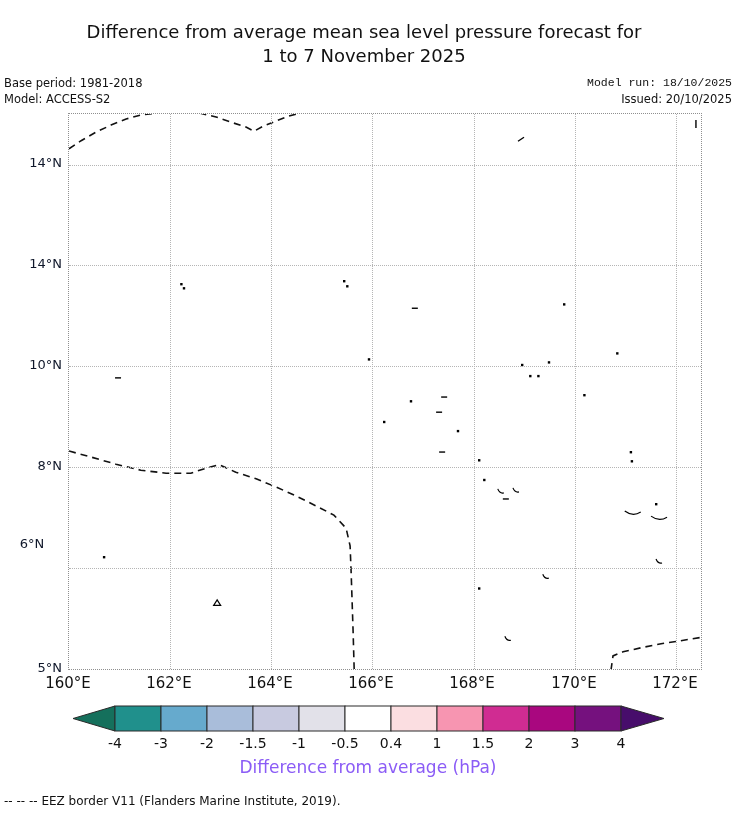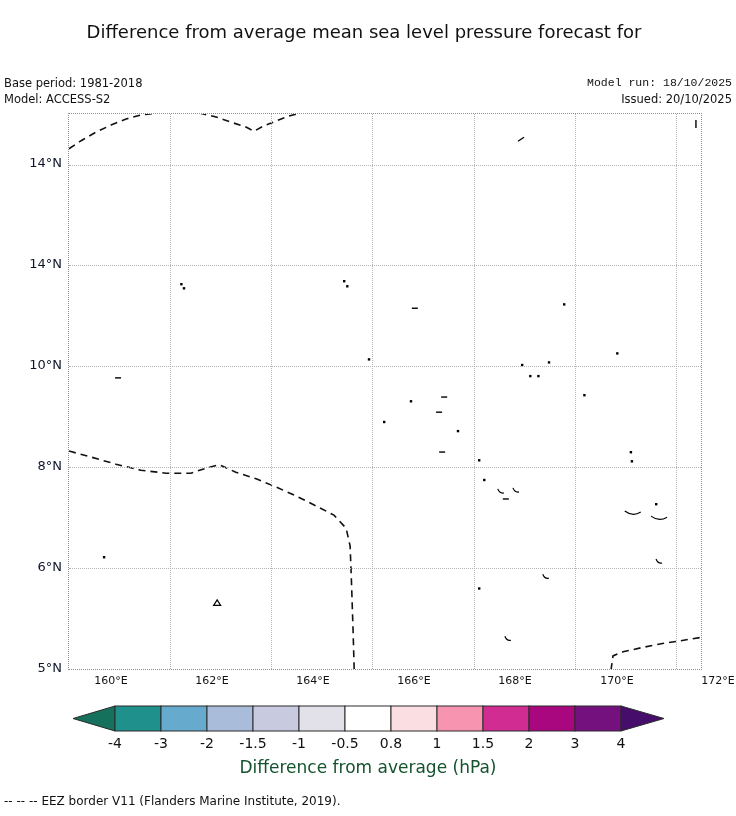--- a/index.html
+++ b/index.html
@@ -11,34 +11,35 @@
   #meta-base{left:4px;top:76px;}
   #meta-model{left:4px;top:92px;}
   #meta-run{right:4px;top:76px;text-align:right;font-family:Liberation Mono, monospace;}
   #meta-issued{right:4px;top:92px;text-align:left;}
   #map{position:absolute;left:68px;top:113px;width:632px;height:555px;
        border:1px dotted #8f8f8f;box-sizing:content-box;background:#fff;}
   .grid-v{position:absolute;top:0;height:100%;width:0;border-left:1px dotted #b5b5b5;}
   .grid-h{position:absolute;left:0;width:100%;height:0;border-top:1px dotted #b5b5b5;}
   #map-svg{position:absolute;left:0;top:0;}
   .ytick{position:absolute;left:2px;width:60px;text-align:right;font-size:13px;color:#0f172a;}
-  .xtick{position:absolute;transform:translateX(-50%);font-size:11px;color:#111;top:674px;margin-left:43px;}
+  .xtick{position:absolute;transform:translateX(-50%);font-size:15px;color:#111;top:674px;}
   .watermark{position:absolute;left:76px;top:641px;font-size:12.5px;color:#ababab;white-space:nowrap;}
   #cbar-svg{position:absolute;left:72px;top:705px;}
   .cbar-tick{position:absolute;transform:translateX(-50%);top:735px;font-size:14px;color:#111;}
-  .cbar-label{position:absolute;left:0;top:757px;width:736px;text-align:center;font-size:17px;color:#14532d;}
+  .cbar-label{position:absolute;left:0;top:757px;width:736px;text-align:center;font-size:17px;color:#8b5cf6;}
   .footnote{position:absolute;left:4px;top:794px;font-size:12px;color:#111;white-space:nowrap;}
 </style>
 </head>
 <body>
 
 <div id="page">
 
   <div class="title">
     <div>Difference from average mean sea level pressure forecast for</div>
+    <div>1 to 7 November 2025</div>
   </div>
 
   <div class="meta" id="meta-base">Base period: 1981-2018</div>
   <div class="meta" id="meta-model">Model: ACCESS-S2</div>
   <div class="meta" id="meta-run">Model run: 18/10/2025</div>
   <div class="meta" id="meta-issued">Issued: 20/10/2025</div>
 
   <div id="map">
     <svg id="map-svg" width="632" height="555" viewBox="0 0 632 555">
         <polyline points="0.0,34.8 12.1,26.7 26.8,18.2 42.0,11.1 57.1,5.0 71.8,1.0 88.5,-1.0" fill="none" stroke="#111111" stroke-width="1.6" stroke-dasharray="7 5"></polyline>
@@ -115,34 +116,34 @@
     </svg>
 
   <div class="cbar-label">Difference from average (hPa)</div>
 
   <div class="footnote">--  --  -- EEZ border V11 (Flanders Marine Institute, 2019).</div>
 
 <div class="ytick" style="top: 155px;">14°N</div>
     <div class="ytick" style="top: 256px;">14°N</div>
     <div class="ytick" style="top: 357px;">10°N</div>
     <div class="ytick" style="top: 458px;">8°N</div>
-    <div class="ytick" style="top: 559px;">6°N</div>
+    <div class="ytick" style="top: 536px; text-align: center;">6°N</div>
     <div class="ytick" style="top: 660px;">5°N</div>
     <div class="xtick" style="left: 68px;">160°E</div>
     <div class="xtick" style="left: 169px;">162°E</div>
     <div class="xtick" style="left: 270px;">164°E</div>
     <div class="xtick" style="left: 371px;">166°E</div>
     <div class="xtick" style="left: 472px;">168°E</div>
     <div class="xtick" style="left: 574px;">170°E</div>
     <div class="xtick" style="left: 675px;">172°E</div>
     <div class="cbar-tick" style="left: 115px;">-4</div>
     <div class="cbar-tick" style="left: 161px;">-3</div>
     <div class="cbar-tick" style="left: 207px;">-2</div>
     <div class="cbar-tick" style="left: 253px;">-1.5</div>
     <div class="cbar-tick" style="left: 299px;">-1</div>
     <div class="cbar-tick" style="left: 345px;">-0.5</div>
-    <div class="cbar-tick" style="left: 391px;">0.8</div>
+    <div class="cbar-tick" style="left: 391px;">0.4</div>
     <div class="cbar-tick" style="left: 437px;">1</div>
     <div class="cbar-tick" style="left: 483px;">1.5</div>
     <div class="cbar-tick" style="left: 529px;">2</div>
     <div class="cbar-tick" style="left: 575px;">3</div>
     <div class="cbar-tick" style="left: 621px;">4</div>
   </div>
 
 </body></html>

